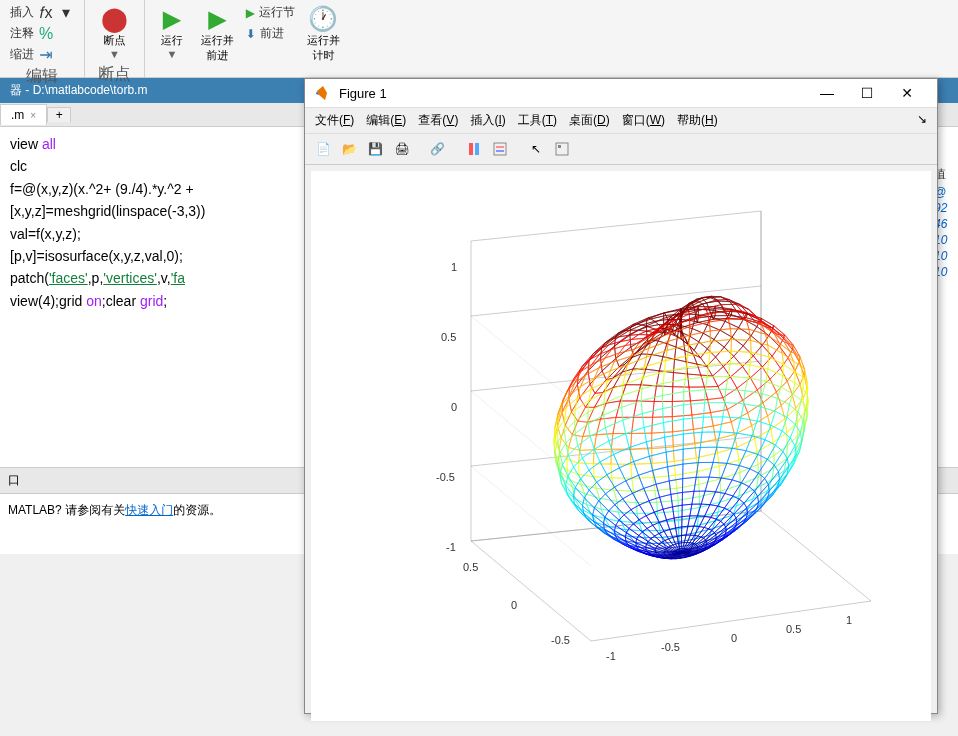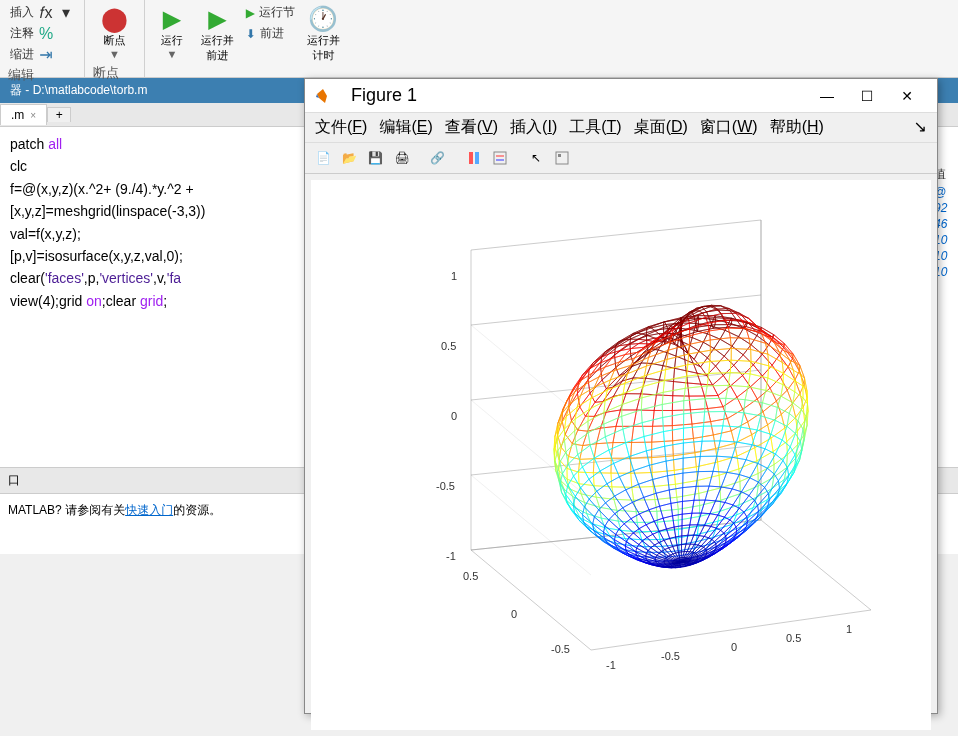--- a/index.html
+++ b/index.html
@@ -1,21 +1,21 @@
 <!DOCTYPE html>
 <html><head>
   <meta charset="utf-8">
   <style>
     * { margin: 0; padding: 0; box-sizing: border-box; font-family: "Microsoft YaHei", Arial, sans-serif; }
     body { background: #f0f0f0; width: 958px; height: 736px; overflow: hidden; font-size: 12px; }
     
     
     .ribbon { background: #f5f5f5; border-bottom: 1px solid #ccc; display: flex; height: 78px; }
     .ribbon-group { border-right: 1px solid #d0d0d0; padding: 3px 8px; display: flex; flex-direction: column; }
-    .ribbon-group-label { text-align: left; color: #555; font-size: 13px; margin-top: auto; padding-top: 2px; }
+    .ribbon-group-label { text-align: center; color: #555; font-size: 16px; margin-top: auto; padding-top: 2px; }
     .ribbon-items { display: flex; gap: 2px; }
     .ribbon-col { display: flex; flex-direction: column; gap: 2px; }
     .ribbon-item-sm { display: flex; align-items: center; gap: 4px; color: #333; cursor: pointer; padding: 1px 2px; white-space: nowrap; }
     .ribbon-big { display: flex; flex-direction: column; align-items: center; cursor: pointer; padding: 2px 8px; }
     .ribbon-big .icon { font-size: 24px; }
     .ribbon-big span { font-size: 11px; }
     .dropdown-arrow { font-size: 8px; color: #666; }
     .small-icon { width: 16px; height: 16px; display: inline-flex; align-items: center; justify-content: center; font-size: 16px; }
 
     
@@ -24,39 +24,39 @@
     
     .tab-bar { background: #e8e8e8; display: flex; align-items: center; height: 24px; border-bottom: 1px solid #ccc; }
     .tab { background: #fff; border: 1px solid #ccc; border-bottom: none; padding: 3px 10px; display: flex; align-items: center; gap: 6px; font-size: 12px; }
     .tab-close { color: #888; cursor: pointer; font-size: 10px; }
     .tab-add { background: #f0f0f0; border: 1px solid #ccc; border-bottom: none; width: 24px; text-align: center; cursor: pointer; }
     
     
     .code-area { background: #fff; padding: 6px 10px; font-family: "Courier New", monospace; font-size: 14px; line-height: 1.6; color: #000; height: 340px; }
     .code-line { white-space: pre; }
     .kw-purple { color: #a020f0; }
-    .str-purple { color: #4c1d95; }
+    .str-purple { color: #15803d; text-decoration: underline; }
     
     
     .cmd-bar { background: #e8e8e8; border-top: 1px solid #ccc; border-bottom: 1px solid #ccc; padding: 4px 8px; display: flex; align-items: center; }
     .cmd-content { background: #fff; padding: 8px; font-size: 12px; height: 60px; }
     .cmd-link { color: #0066cc; text-decoration: underline; cursor: pointer; }
     
     
     .right-panel { position: absolute; right: 0; top: 165px; width: 26px; background: #fff; font-size: 12px; color: #0066cc; font-style: italic; }
     .right-panel div { padding: 1px 2px; }
     .right-header { color: #333; font-style: normal; }
     
     
     .figure-window { position: absolute; left: 304px; top: 78px; width: 634px; height: 636px; background: #f0f0f0; border: 1px solid #888; box-shadow: 2px 2px 8px rgba(0,0,0,0.3); }
     .fig-titlebar { background: #fff; display: flex; align-items: center; padding: 6px 10px; border-bottom: 1px solid #ddd; }
     .fig-titlebar .matlab-icon { width: 16px; height: 16px; margin-right: 8px; }
-    .fig-title { flex: 1; font-size: 18px; margin-left: 12px; }
+    .fig-title { flex: 1; font-size: 13px; }
     .fig-btn { width: 40px; text-align: center; cursor: pointer; font-size: 14px; }
-    .fig-menubar { background: #f0f0f0; display: flex; gap: 12px; padding: 4px 10px; font-size: 16px; border-bottom: 1px solid #ddd; }
+    .fig-menubar { background: #f0f0f0; display: flex; gap: 12px; padding: 4px 10px; font-size: 12px; border-bottom: 1px solid #ddd; }
     .fig-menu { cursor: pointer; }
     .fig-menu u { text-decoration: underline; }
     .fig-menubar-arrow { margin-left: auto; cursor: pointer; }
     .fig-toolbar { background: #f0f0f0; display: flex; gap: 4px; padding: 4px 8px; border-bottom: 1px solid #ccc; }
     .fig-tool { width: 22px; height: 22px; display: flex; align-items: center; justify-content: center; cursor: pointer; border: 1px solid transparent; }
     .fig-tool-sep { width: 6px; }
     .fig-canvas { background: #fff; margin: 6px; height: 550px; position: relative; }
     
     
     .axes-3d { position: absolute; left: 90px; top: 30px; width: 480px; height: 480px; }
@@ -132,27 +132,27 @@
 
 <div class="tab-bar">
   <div class="tab">
     <span>.m</span>
     <span class="tab-close">×</span>
   </div>
   <div class="tab-add">+</div>
 </div>
 
 <div class="code-area">
-  <div class="code-line"><span>patch </span><span class="kw-purple">all</span></div>
+  <div class="code-line"><span>view </span><span class="kw-purple">all</span></div>
   <div class="code-line">clc</div>
   <div class="code-line">f=@(x,y,z)(x.^2+ (9./4).*y.^2 +</div>
   <div class="code-line">[x,y,z]=meshgrid(linspace(-3,3))</div>
   <div class="code-line">val=f(x,y,z);</div>
   <div class="code-line">[p,v]=isosurface(x,y,z,val,0);</div>
-  <div class="code-line"><span>clear(</span><span class="str-purple">'faces'</span><span>,p,</span><span class="str-purple">'vertices'</span><span>,v,</span><span class="str-purple">'fa</span></div>
+  <div class="code-line"><span>patch(</span><span class="str-purple">'faces'</span><span>,p,</span><span class="str-purple">'vertices'</span><span>,v,</span><span class="str-purple">'fa</span></div>
   <div class="code-line"><span>view(4);grid </span><span class="kw-purple">on</span><span>;clear </span><span class="kw-purple">grid</span><span>;</span></div>
 </div>
 
 <div class="cmd-bar">
   <span style="font-family:monospace">口</span>
 </div>
 <div class="cmd-content">
   <span><span>MATLAB? 请参阅有关</span><span class="cmd-link">快速入门</span><span>的资源。</span></span>
 </div>
 

